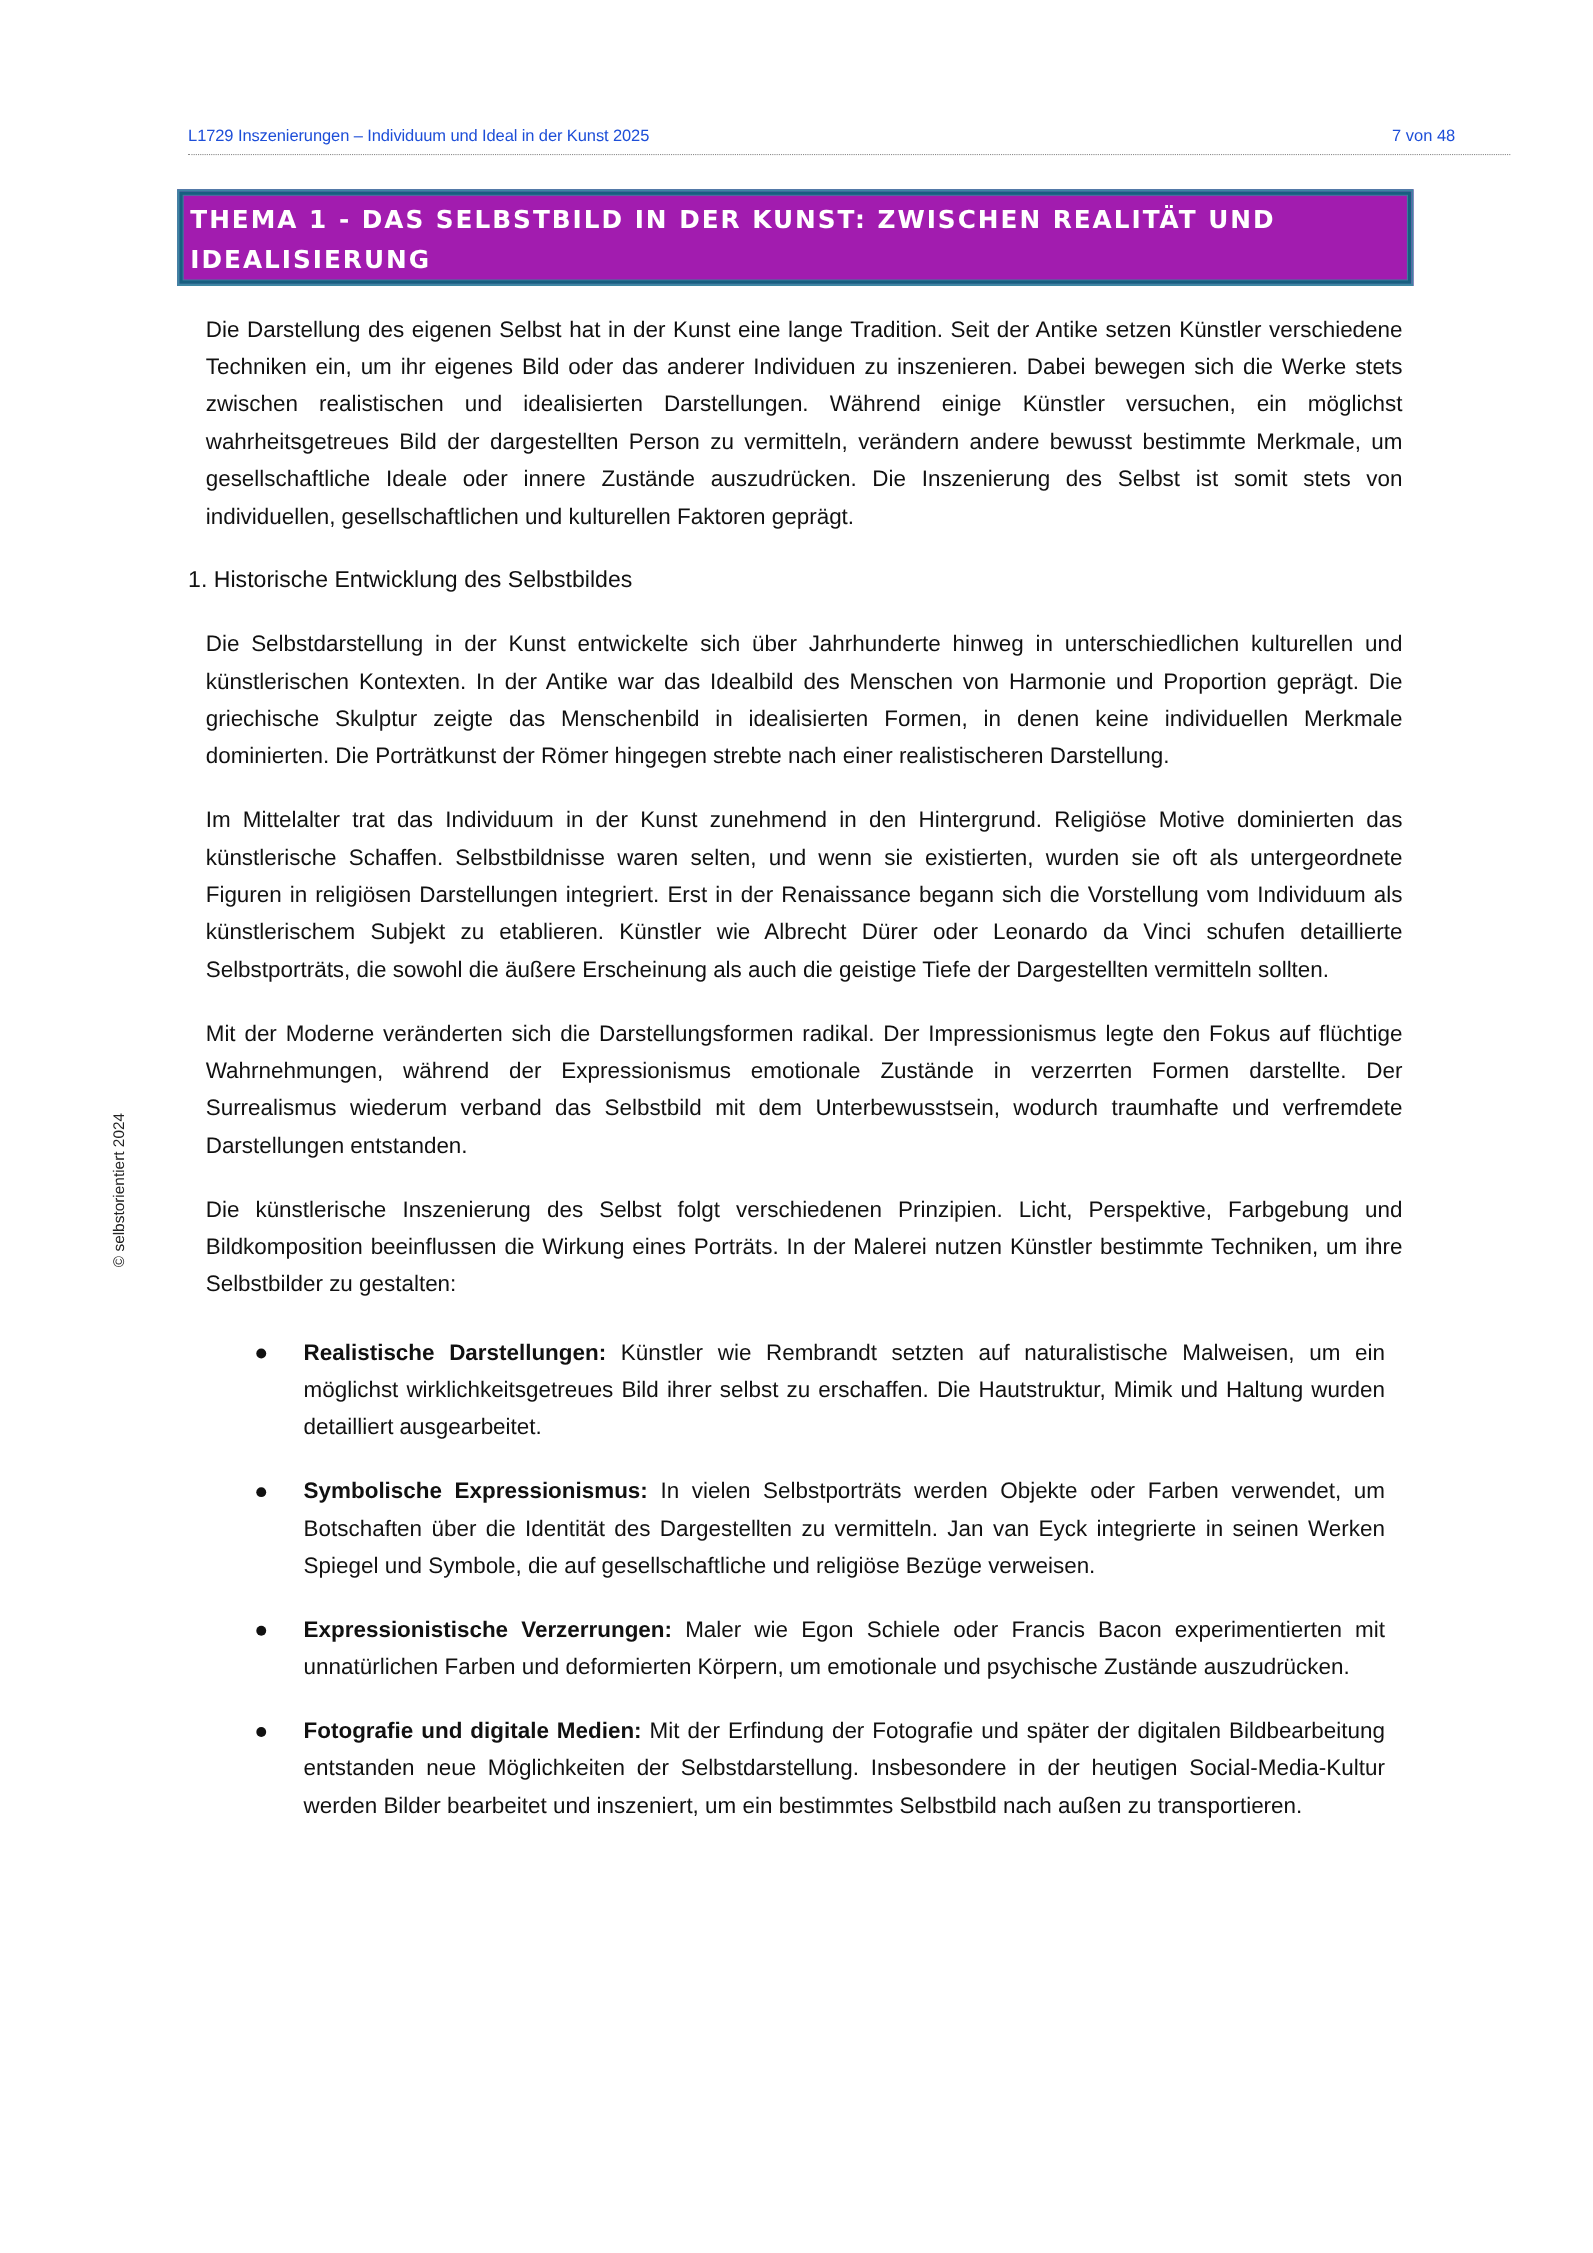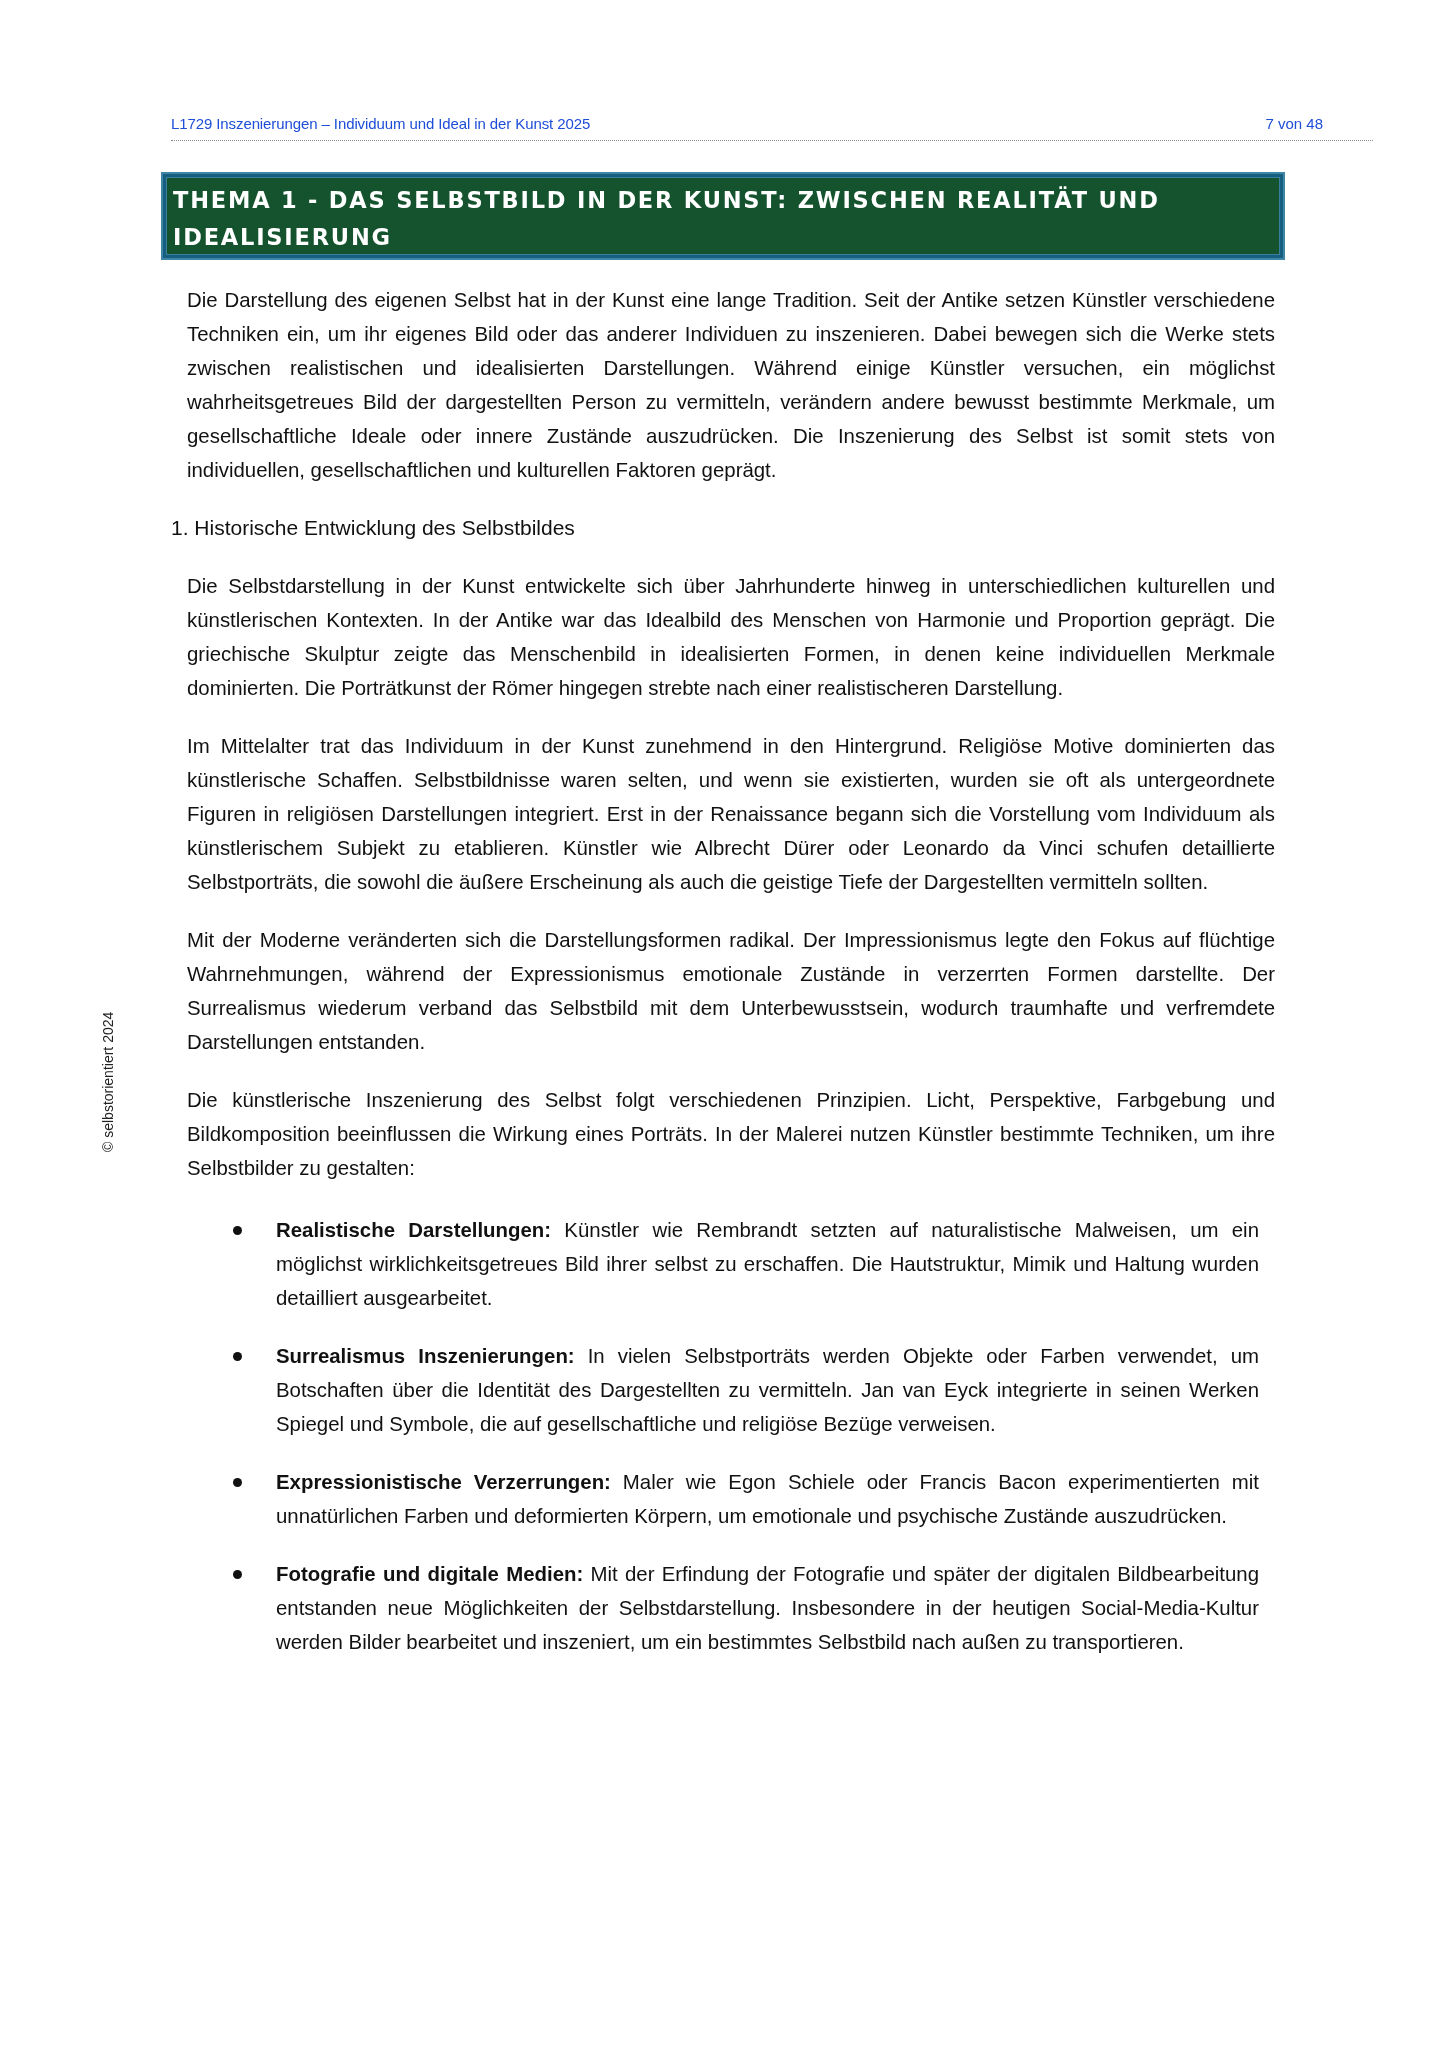--- a/index.html
+++ b/index.html
@@ -14,21 +14,21 @@
   }
   .page-header .title { position: absolute; left: 0; top: 0; letter-spacing: -0.1px; }
   .page-header .pagenum { position: absolute; right: 50px; top: 0; }
   .side-copyright {
     position: absolute; left: 100px; top: 1152px;
     transform-origin: left top; transform: rotate(-90deg);
     font-size: 14px; color: #222; white-space: nowrap;
   }
   .thema-box {
     position: absolute; left: 161px; top: 172px; width: 1124px; height: 88px;
-    background: #14532d; box-sizing: border-box;
+    background: #a21caf; box-sizing: border-box;
     border: 2px solid #3e86a3;
     box-shadow: inset 0 0 0 3px #175f80, inset 0 0 0 4px #3a7f9d;
   }
   .thema-box h1 {
     margin: 0; position: absolute; left: 10px; top: 8px; right: 30px;
     color: #ffffff; font-size: 22.5px; font-weight: bold; letter-spacing: 1.8px;
     line-height: 37px; font-family: "DejaVu Sans", sans-serif;
   }
   .content {
     position: absolute; left: 171px; top: 283px; width: 1104px;
@@ -68,21 +68,21 @@
 
   <p style="margin-bottom:28px;">Die künstlerische Inszenierung des Selbst folgt verschiedenen Prinzipien. Licht, Perspektive, Farbgebung und Bildkomposition beeinflussen die Wirkung eines Porträts. In der Malerei nutzen Künstler bestimmte Techniken, um ihre Selbstbilder zu gestalten:</p>
 
   <ul>
     <li>
       <span class="bullet"></span>
       <span class="term">Realistische Darstellungen:</span><span> Künstler wie Rembrandt setzten auf naturalistische Malweisen, um ein möglichst wirklichkeitsgetreues Bild ihrer selbst zu erschaffen. Die Hautstruktur, Mimik und Haltung wurden detailliert ausgearbeitet.</span>
     </li>
     <li>
       <span class="bullet"></span>
-      <span class="term">Surrealismus Inszenierungen:</span><span> In vielen Selbstporträts werden Objekte oder Farben verwendet, um Botschaften über die Identität des Dargestellten zu vermitteln. Jan van Eyck integrierte in seinen Werken Spiegel und Symbole, die auf gesellschaftliche und religiöse Bezüge verweisen.</span>
+      <span class="term">Symbolische Expressionismus:</span><span> In vielen Selbstporträts werden Objekte oder Farben verwendet, um Botschaften über die Identität des Dargestellten zu vermitteln. Jan van Eyck integrierte in seinen Werken Spiegel und Symbole, die auf gesellschaftliche und religiöse Bezüge verweisen.</span>
     </li>
     <li>
       <span class="bullet"></span>
       <span class="term">Expressionistische Verzerrungen:</span><span> Maler wie Egon Schiele oder Francis Bacon experimentierten mit unnatürlichen Farben und deformierten Körpern, um emotionale und psychische Zustände auszudrücken.</span>
     </li>
     <li>
       <span class="bullet"></span>
       <span class="term">Fotografie und digitale Medien:</span><span> Mit der Erfindung der Fotografie und später der digitalen Bildbearbeitung entstanden neue Möglichkeiten der Selbstdarstellung. Insbesondere in der heutigen Social-Media-Kultur werden Bilder bearbeitet und inszeniert, um ein bestimmtes Selbstbild nach außen zu transportieren.</span>
     </li>
   </ul>

